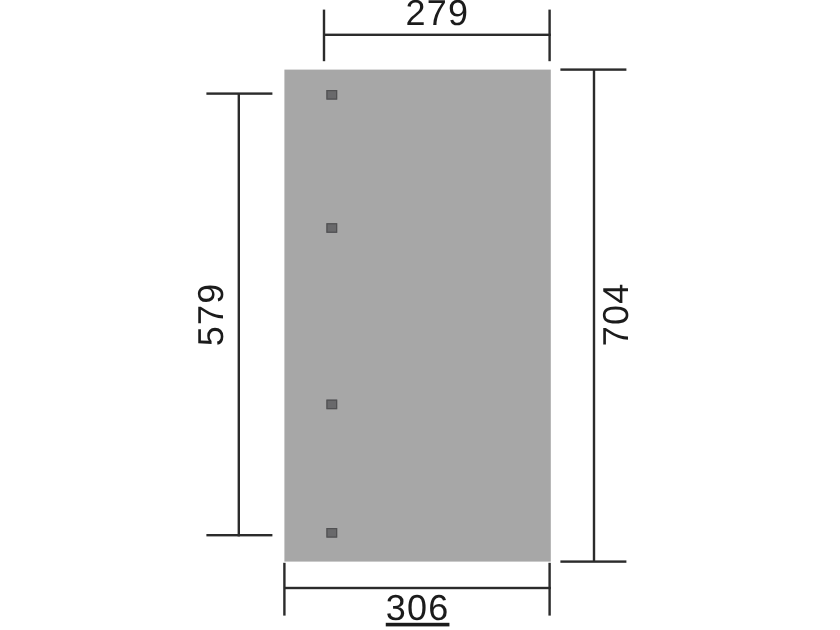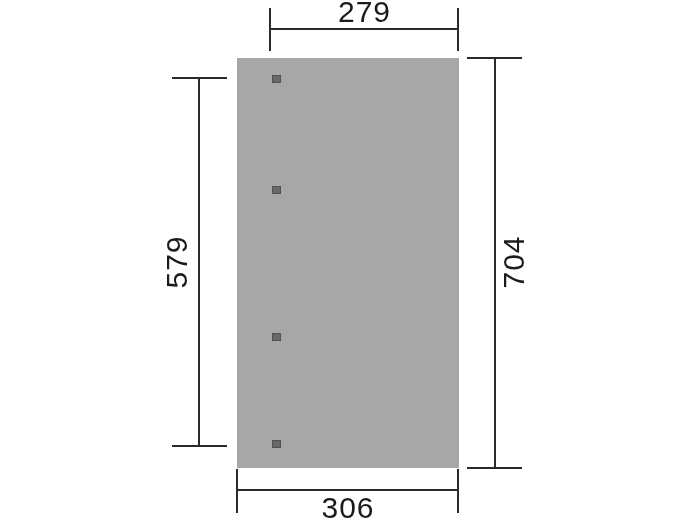--- a/index.html
+++ b/index.html
@@ -65,21 +65,21 @@
   
   .dim-top-line   { left: 270px; top: 28px; width: 189px; }
   .dim-top-tick-l { left: 269px; top: 8px;  height: 43px; }
   .dim-top-tick-r { left: 457px; top: 8px;  height: 43px; }
   .dim-top-label  { left: 270px; top: -3px; width: 189px; }
 
   
   .dim-bottom-line   { left: 237px; top: 489px; width: 222px; }
   .dim-bottom-tick-l { left: 236px; top: 469px; height: 44px; }
   .dim-bottom-tick-r { left: 457px; top: 469px; height: 44px; }
-  .dim-bottom-label  { left: 237px; top: 493px; width: 222px; }
+  .dim-bottom-label  { left: 237px; top: 493px; width: 222px; text-decoration: underline; }
 
   
   .dim-left-line   { left: 198px; top: 78px;  height: 369px; }
   .dim-left-tick-t { left: 172px; top: 77px;  width: 55px; }
   .dim-left-tick-b { left: 172px; top: 445px; width: 55px; }
   .dim-left-label  { left: 177px; top: 262px; }
 
   
   .dim-right-line   { left: 494px; top: 58px;  height: 410px; }
   .dim-right-tick-t { left: 467px; top: 57px;  width: 55px; }

